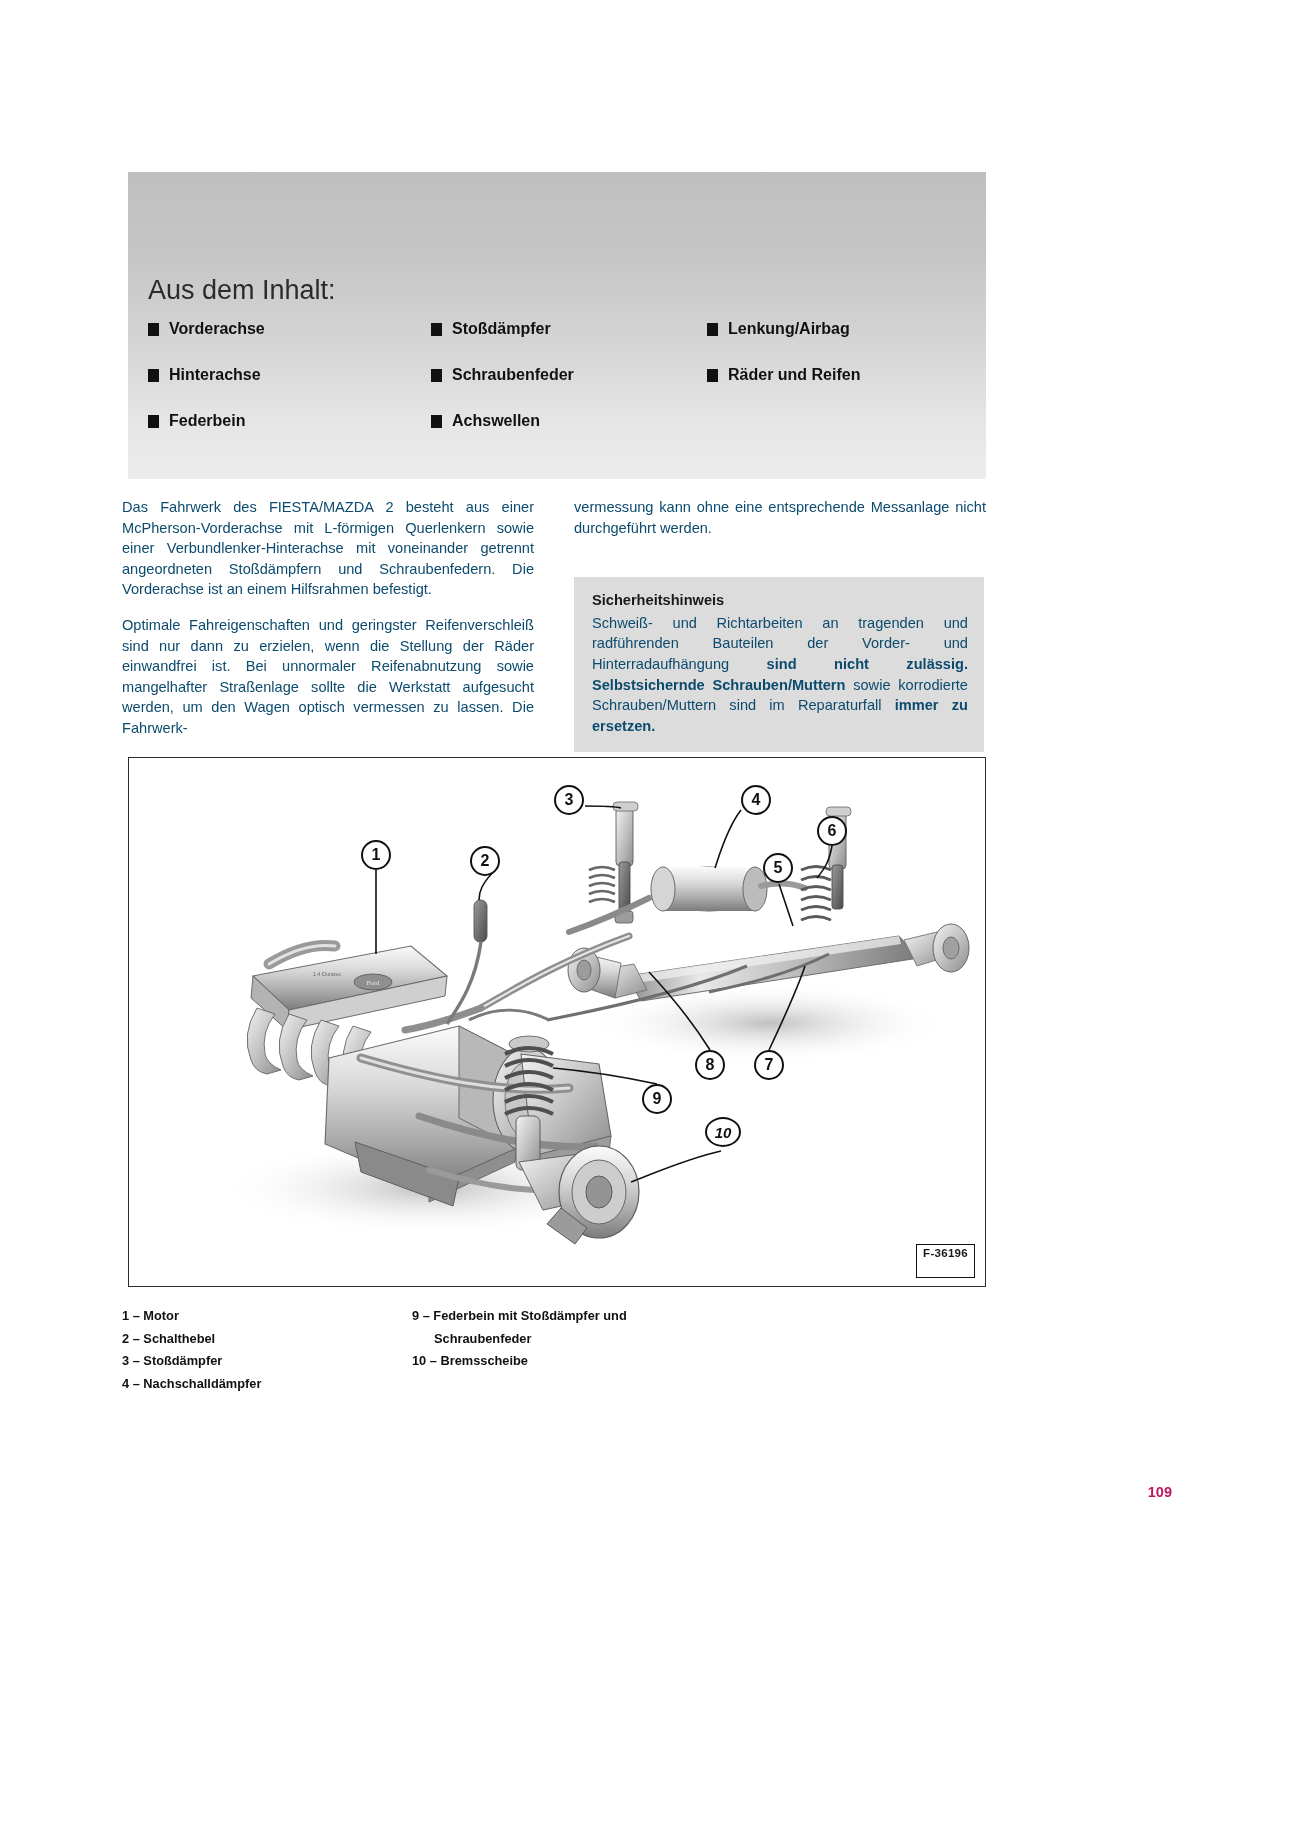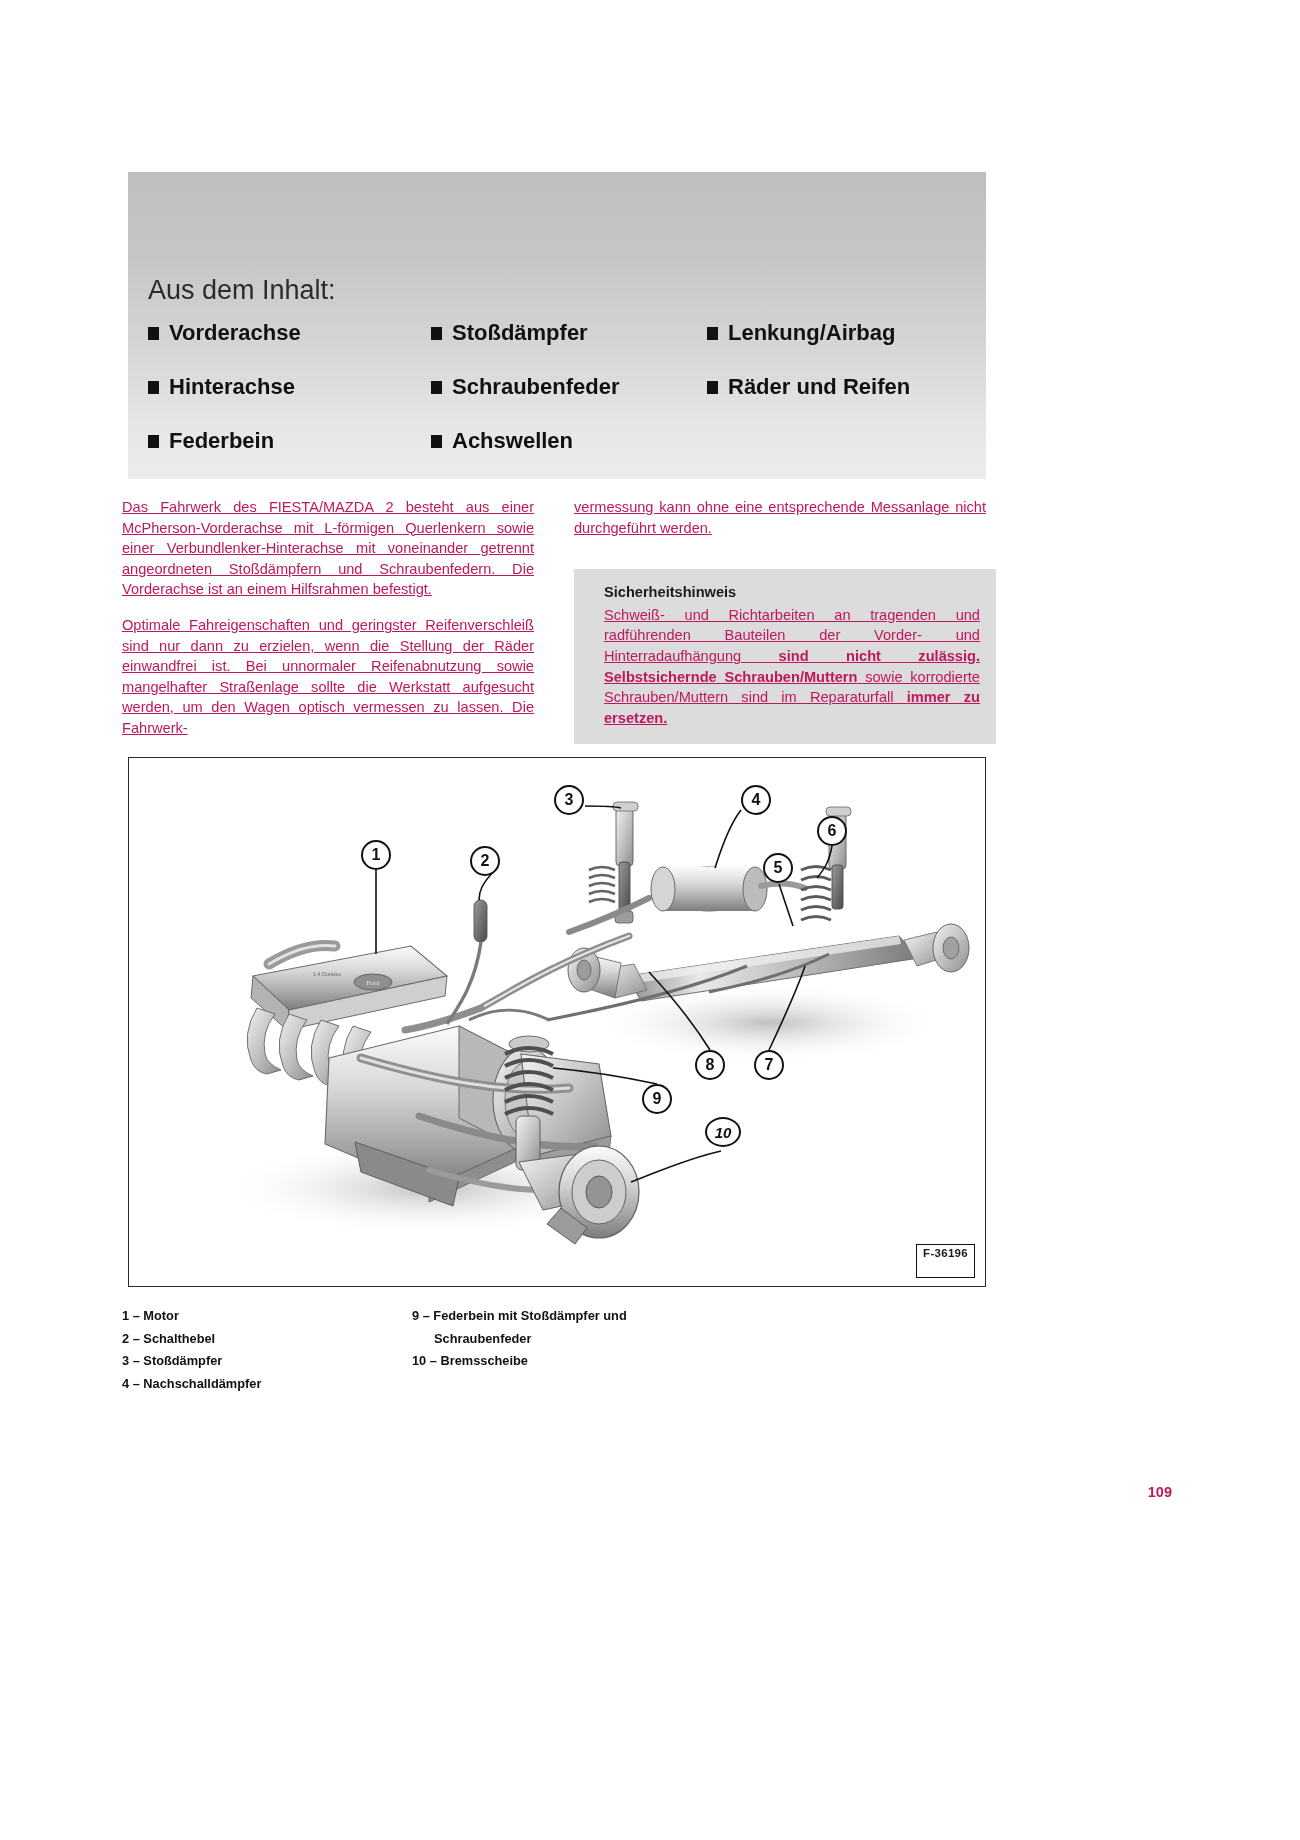--- a/index.html
+++ b/index.html
@@ -24,45 +24,44 @@
   }
   .banner-sub{
     position:absolute;left:20px;top:103px;
     font-size:27px;color:#2b2b2b;font-weight:normal;
   }
   .toc{
     position:absolute;left:20px;top:148px;width:830px;
     display:grid;grid-template-columns:283px 276px auto;
     row-gap:28px;
   }
-  .toc-item{display:flex;align-items:center;font-size:22px;font-weight:bold;color:#111;}
+  .toc-item{display:flex;align-items:center;font-size:16px;font-weight:bold;color:#111;}
   .toc-bullet{
     width:11px;height:13px;background:#111;margin-right:10px;flex:0 0 auto;
     display:inline-block;
   }
 
   
   .cols{position:absolute;left:122px;top:497px;width:864px;}
   .col{position:absolute;top:0;width:412px;}
   .col-left{left:0;}
   .col-right{left:452px;}
   .col p{
     margin:0 0 15px 0;
     font-size:14.6px;line-height:20.6px;
     text-align:justify;
-    color:#be185d;
+    color:#0c4a6e;
     hyphens:manual;
-    text-decoration:underline;
   }
   .col p:last-child{margin-bottom:0;}
 
   .safebox{
-    margin-top:31px;
+    margin-top:39px;
     background:#dcdcdc;
-    padding:13px 16px 16px 30px;
+    padding:13px 16px 16px 18px;
     width:376px;
   }
   .safebox h4{
     margin:0 0 2px 0;font-size:14.6px;font-weight:bold;line-height:20.6px;
   }
   .safebox p{
     margin:0;font-size:14.6px;line-height:20.6px;text-align:justify;
   }
   .safebox b{font-weight:bold;}
 

